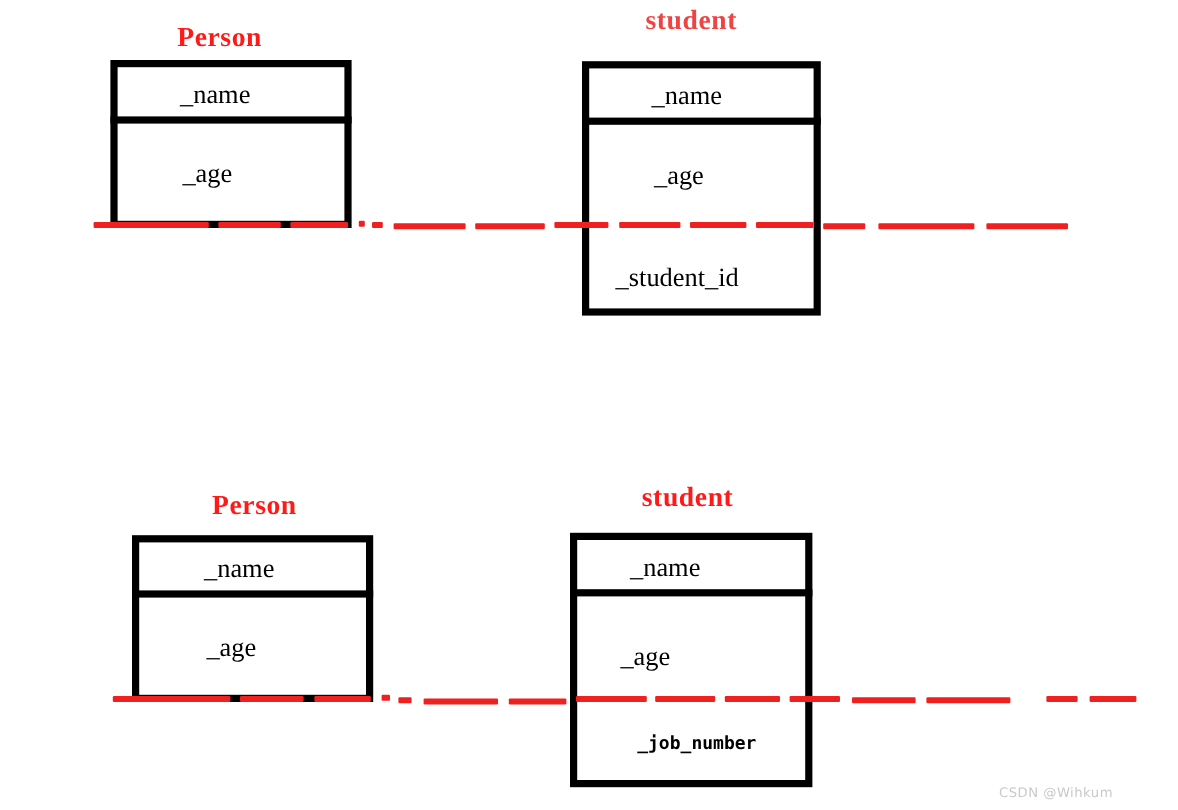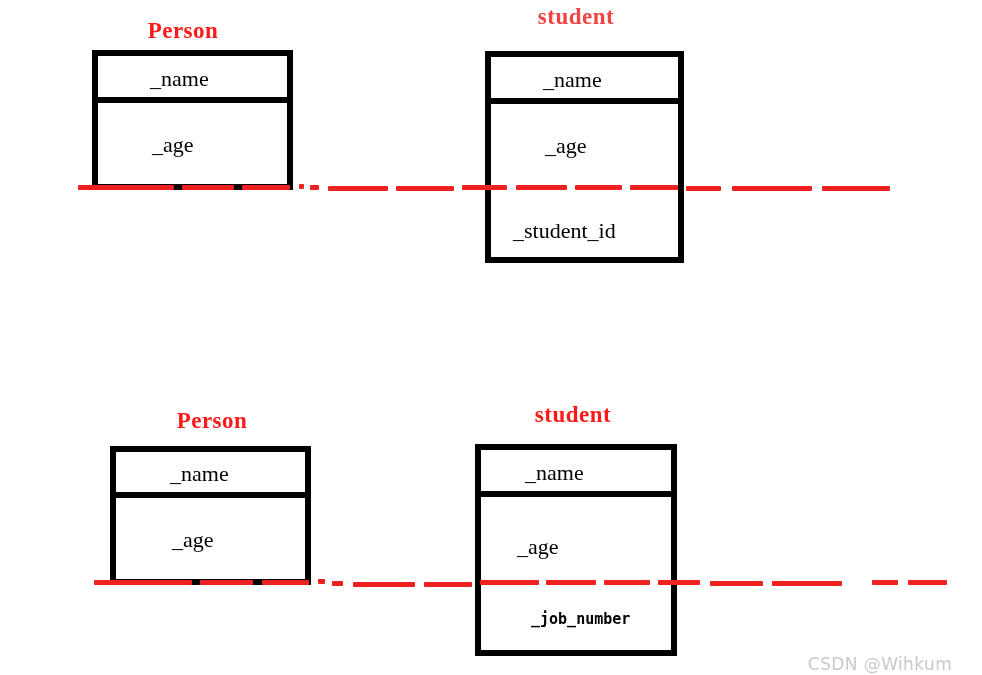--- a/index.html
+++ b/index.html
@@ -68,21 +68,21 @@
     background: #ef2020;
     height: 5px;
     border-radius: 1px;
   }
 
   
   #watermark {
     position: absolute;
     color: #c9c9c9;
     font-family: "DejaVu Sans", "Liberation Sans", sans-serif;
-    font-size: 17px;
+    font-size: 11px;
     letter-spacing: 0.4px;
     white-space: nowrap;
   }
 </style>
 </head>
 <body>
 
 <div id="canvas">
 
   <div id="layer-classes">

